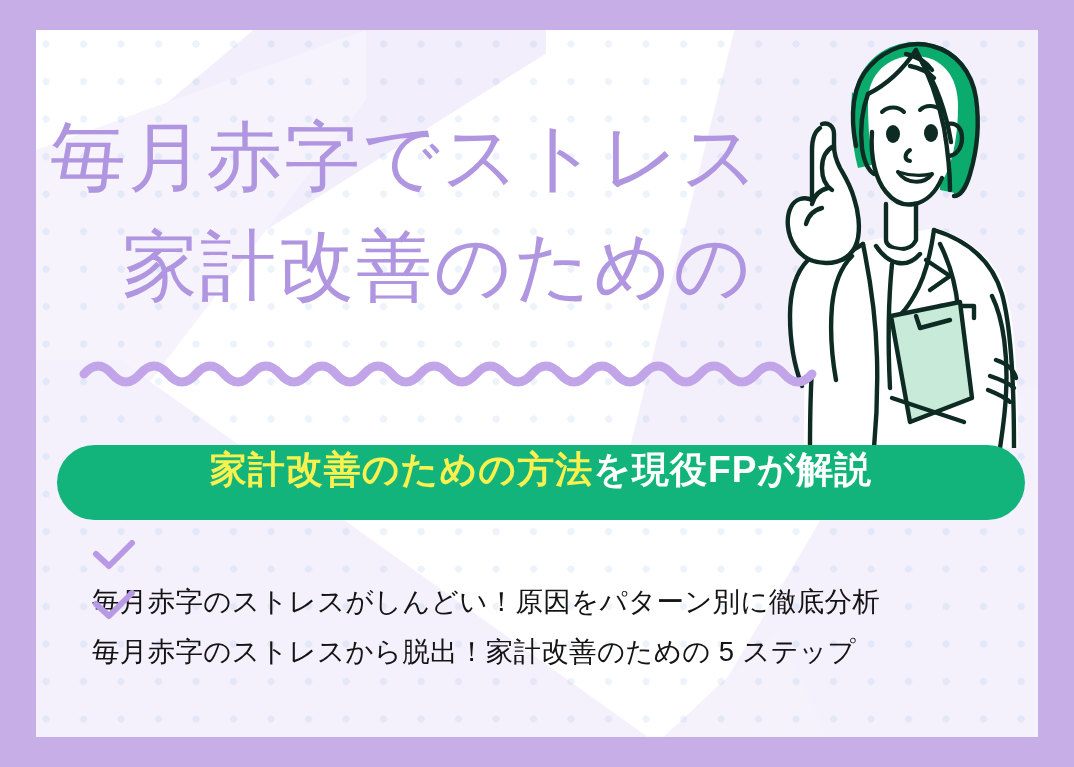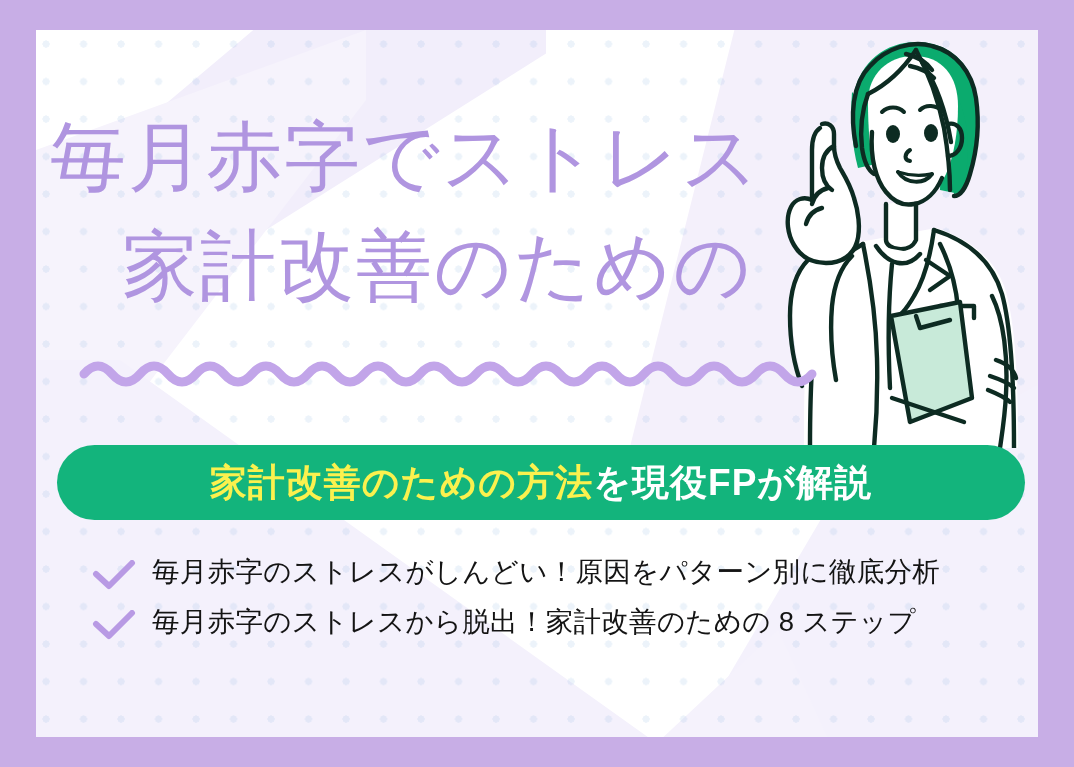--- a/index.html
+++ b/index.html
@@ -90,37 +90,38 @@
     width:760px;height:56px;
   }
 
   
   #banner{
     position:absolute;
     left:21px;top:415px;
     width:968px;height:75px;
     background:#13b47c;
     border-radius:38px;
-    display:flex;align-items:center;justify-content:center;
+    display:flex;align-items:flex-start;justify-content:center;
   }
   #banner .btxt{
     font-size:37px;font-weight:bold;letter-spacing:1px;
     white-space:nowrap;
   }
   #banner .hl{color:#fbf14e;}
   #banner .wh{color:#ffffff;}
 
   
   #bullets{
     position:absolute;
     left:56px;top:510px;width:940px;
   }
   .bullet{
-    display:flex;align-items:flex-end;
+    display:flex;align-items:flex-start;
     height:50px;
+    flex-direction:column;
   }
   .check{
     width:44px;height:30px;flex:0 0 44px;margin-right:16px;
   }
   .btext{
     color:#141414;
     font-size:27.5px;
     letter-spacing:0.3px;
     white-space:nowrap;
   }
@@ -259,20 +260,20 @@
         </span>
         <span class="btext">毎月赤字のストレスがしんどい！原因をパターン別に徹底分析</span>
       </div>
 
       <div class="bullet">
         <span class="check">
           <svg viewBox="0 0 44 30" width="44" height="30" aria-hidden="true">
             <path d="M4 14 L17 26 L40 3" fill="none" stroke="#b89ae4" stroke-width="6" stroke-linecap="round" stroke-linejoin="round"></path>
           </svg>
         </span>
-        <span class="btext">毎月赤字のストレスから脱出！家計改善のための 8 ステップ</span>
+        <span class="btext">毎月赤字のストレスから脱出！家計改善のための 5 ステップ</span>
       </div>
 
 
     </div>
 
   </div>
 </div>
 
 </body></html>

